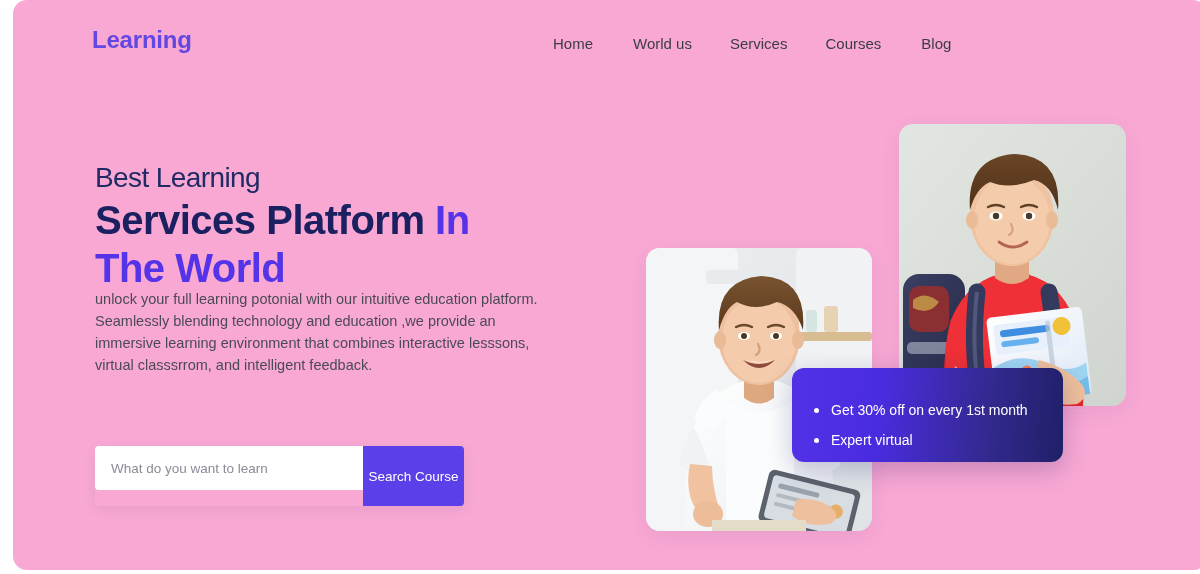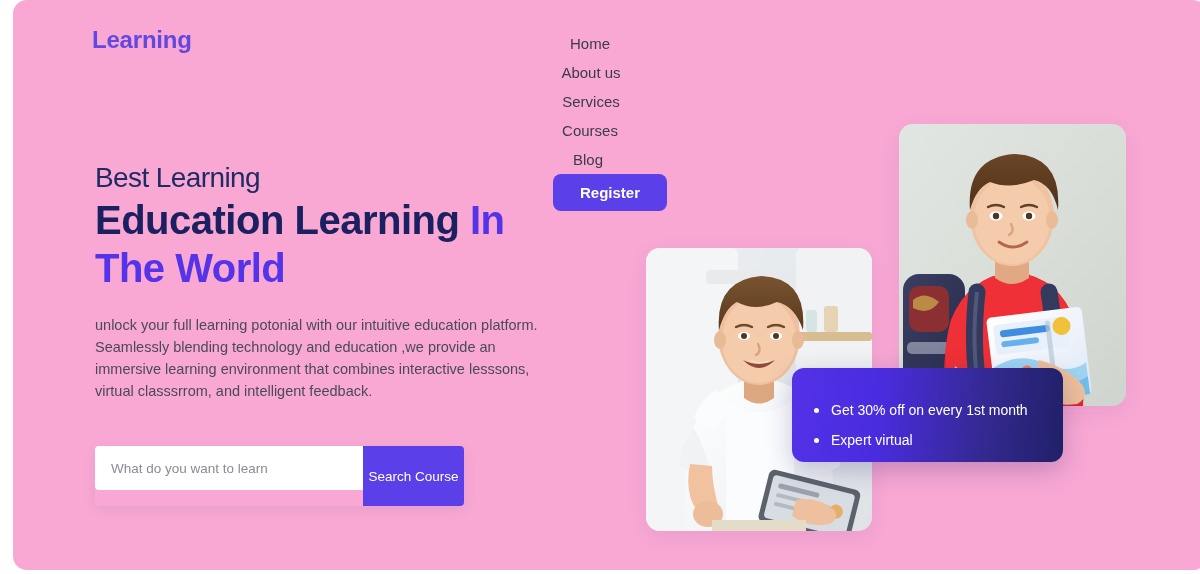--- a/index.html
+++ b/index.html
@@ -52,21 +52,20 @@
     color: #6248e0;
   }
 
   .nav {
     position: absolute;
     left: 540px;
     top: 29px;
     display: flex;
     align-items: center;
     gap: 0px;
-    flex-direction: column;
   }
 
   .nav-item {
     font-size: 15px;
     color: #3c3c46;
     padding: 6px 0;
     cursor: pointer;
     white-space: nowrap;
   }
   .nav-item.i0 { margin-right: 40px; }
@@ -121,21 +120,20 @@
   .hl-accent { color: #5533e8; }
   .hl-line3 {
     display: block;
     font-size: 40px;
     font-weight: 700;
     color: #5533e8;
     letter-spacing: -0.5px;
   }
 
   .hero-paragraph {
-    margin-top: 26px;
     width: 460px;
     font-size: 14.5px;
     line-height: 22px;
     color: #4a4a57;
   }
 
   
   .search-row {
     position: absolute;
     left: 82px;
@@ -234,32 +232,31 @@
 <body>
 
 <div id="page">
   <div class="canvas">
 
     <div class="header">
       <div class="logo">Learning</div>
 
       <nav class="nav">
         <span class="nav-item i0">Home</span>
-        <span class="nav-item i1">About us</span>
+        <span class="nav-item i1">World us</span>
         <span class="nav-item i2">Services</span>
         <span class="nav-item i3">Courses</span>
         <span class="nav-item i4">Blog</span>
-        <button class="register-btn">Register</button>
       </nav>
     </div>
 
     <div class="hero-left">
       <h1 class="headline">
         <span class="hl-line1">Best Learning</span>
-        <span class="hl-line2"><span>Education Learning</span><span class="hl-accent"> <span>In</span></span></span>
+        <span class="hl-line2"><span>Services Platform</span><span class="hl-accent"> <span>In</span></span></span>
         <span class="hl-line3">The World</span>
       </h1>
 
       <p class="hero-paragraph">unlock your full learning potonial with our intuitive education platform. Seamlessly blending technology and education ,we provide an immersive learning environment that combines interactive lesssons, virtual classsrrom, and intelligent feedback.</p>
     </div>
 
     <div class="search-row">
       <input class="search-input" type="text" placeholder="What do you want to learn" style="">
       <button class="search-btn">Search Course</button>
     </div>

